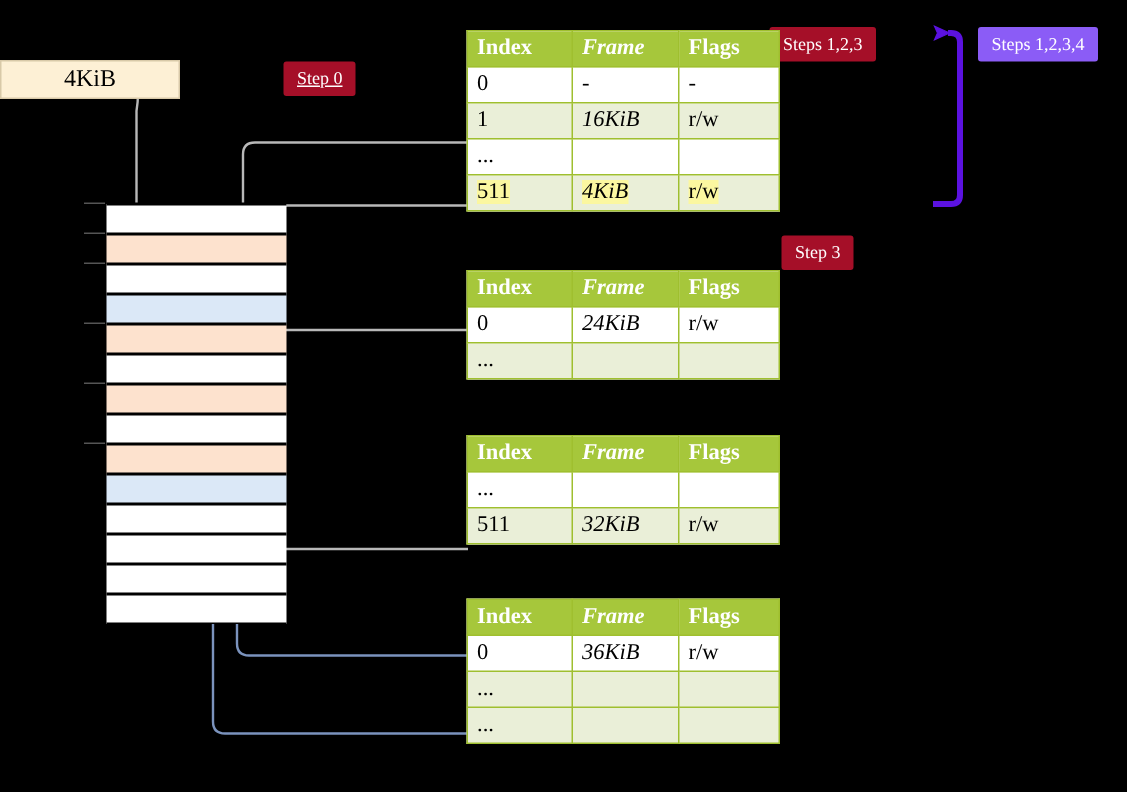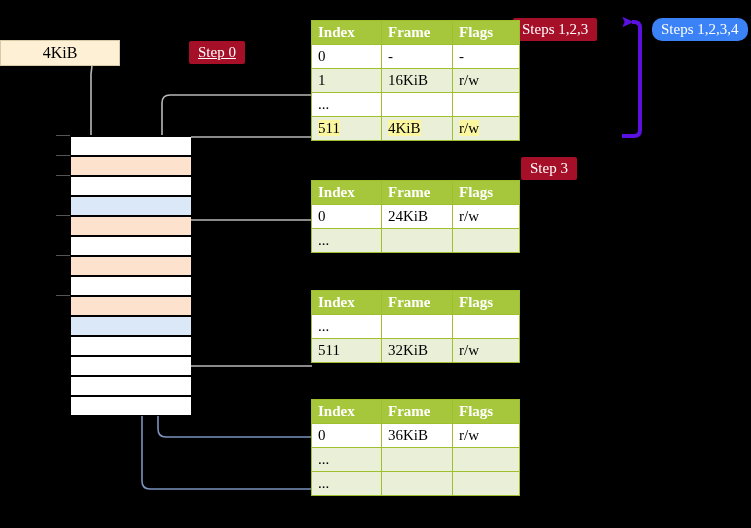--- a/index.html
+++ b/index.html
@@ -35,29 +35,29 @@
     color: #000000;
     font-size: 16px;
     line-height: 20px;
     text-align: center;
     padding: 2px 0;
     box-sizing: border-box;
   }
   .badge {
     position: absolute;
     color: #ffffff;
-    font-size: 15px;
+    font-size: 12px;
     line-height: 19px;
     padding: 2px 9px;
     box-sizing: border-box;
     white-space: nowrap;
     border-radius: 2px;
   }
   .badge-red   { background: #a50f28; }
-  .badge-blue  { background: #3b82f6; border-radius: 10px; }
+  .badge-blue  { background: #8b5cf6; }
 
   
   #memcol {
     position: absolute;
     left: 70px;
     top: 135px;
     width: 120px;
     height: 280px;
     border: 1px solid #000000;
     box-sizing: border-box;
@@ -105,21 +105,21 @@
     border: 1px solid #9fbf2f;
     height: 17px;
     white-space: nowrap;
     vertical-align: top;
   }
   .ptable tr.odd  td { background: #ffffff; }
   .ptable tr.even td { background: #eaefd8; }
   .ptable td.hl { background: #eaefd8; }
   .ptable td.hl span.mark { background: #fbf7a0; }
   .col-index { width: 57px; }
-  .col-frame { width: 58px; }
+  .col-frame { width: 58px; font-style: italic; }
   .col-flags { width: 54px; }
 </style>
 </head>
 <body>
 
 <div id="stage">
 
   <svg id="wires" viewBox="0 0 751 528" width="751" height="528">
     <defs>
       <marker id="ah-gray-down" markerWidth="10" markerHeight="10" refX="5" refY="8" orient="auto" markerUnits="userSpaceOnUse">

